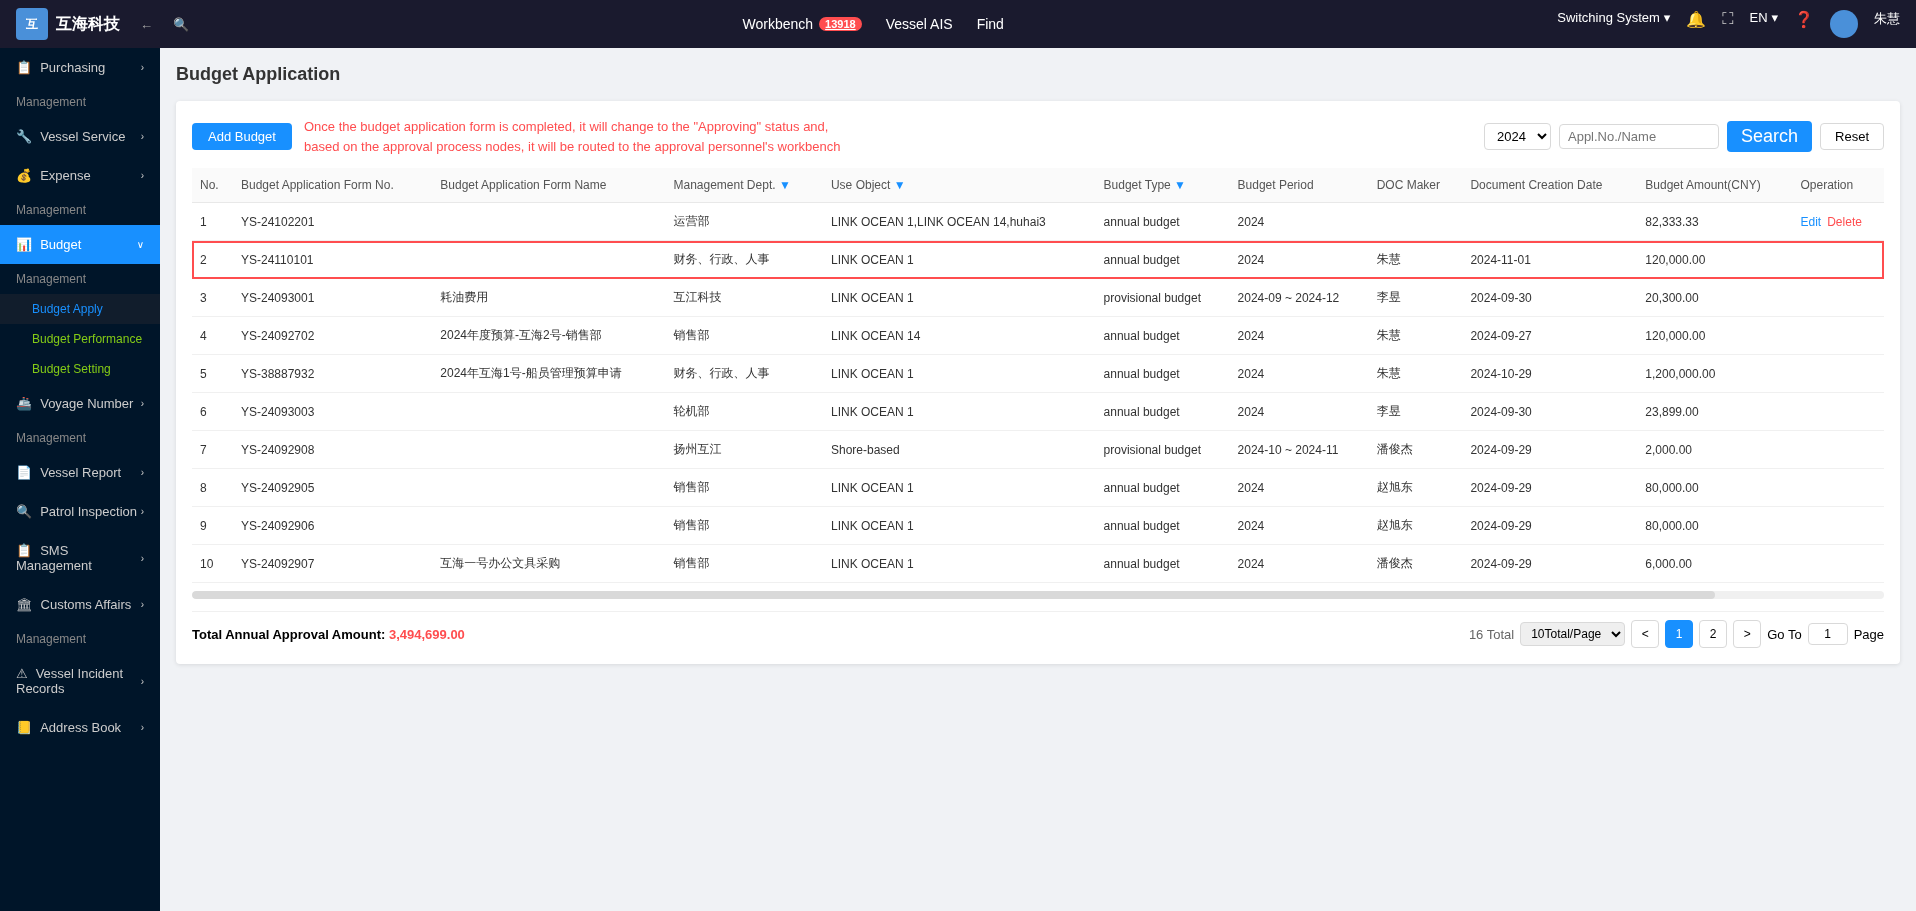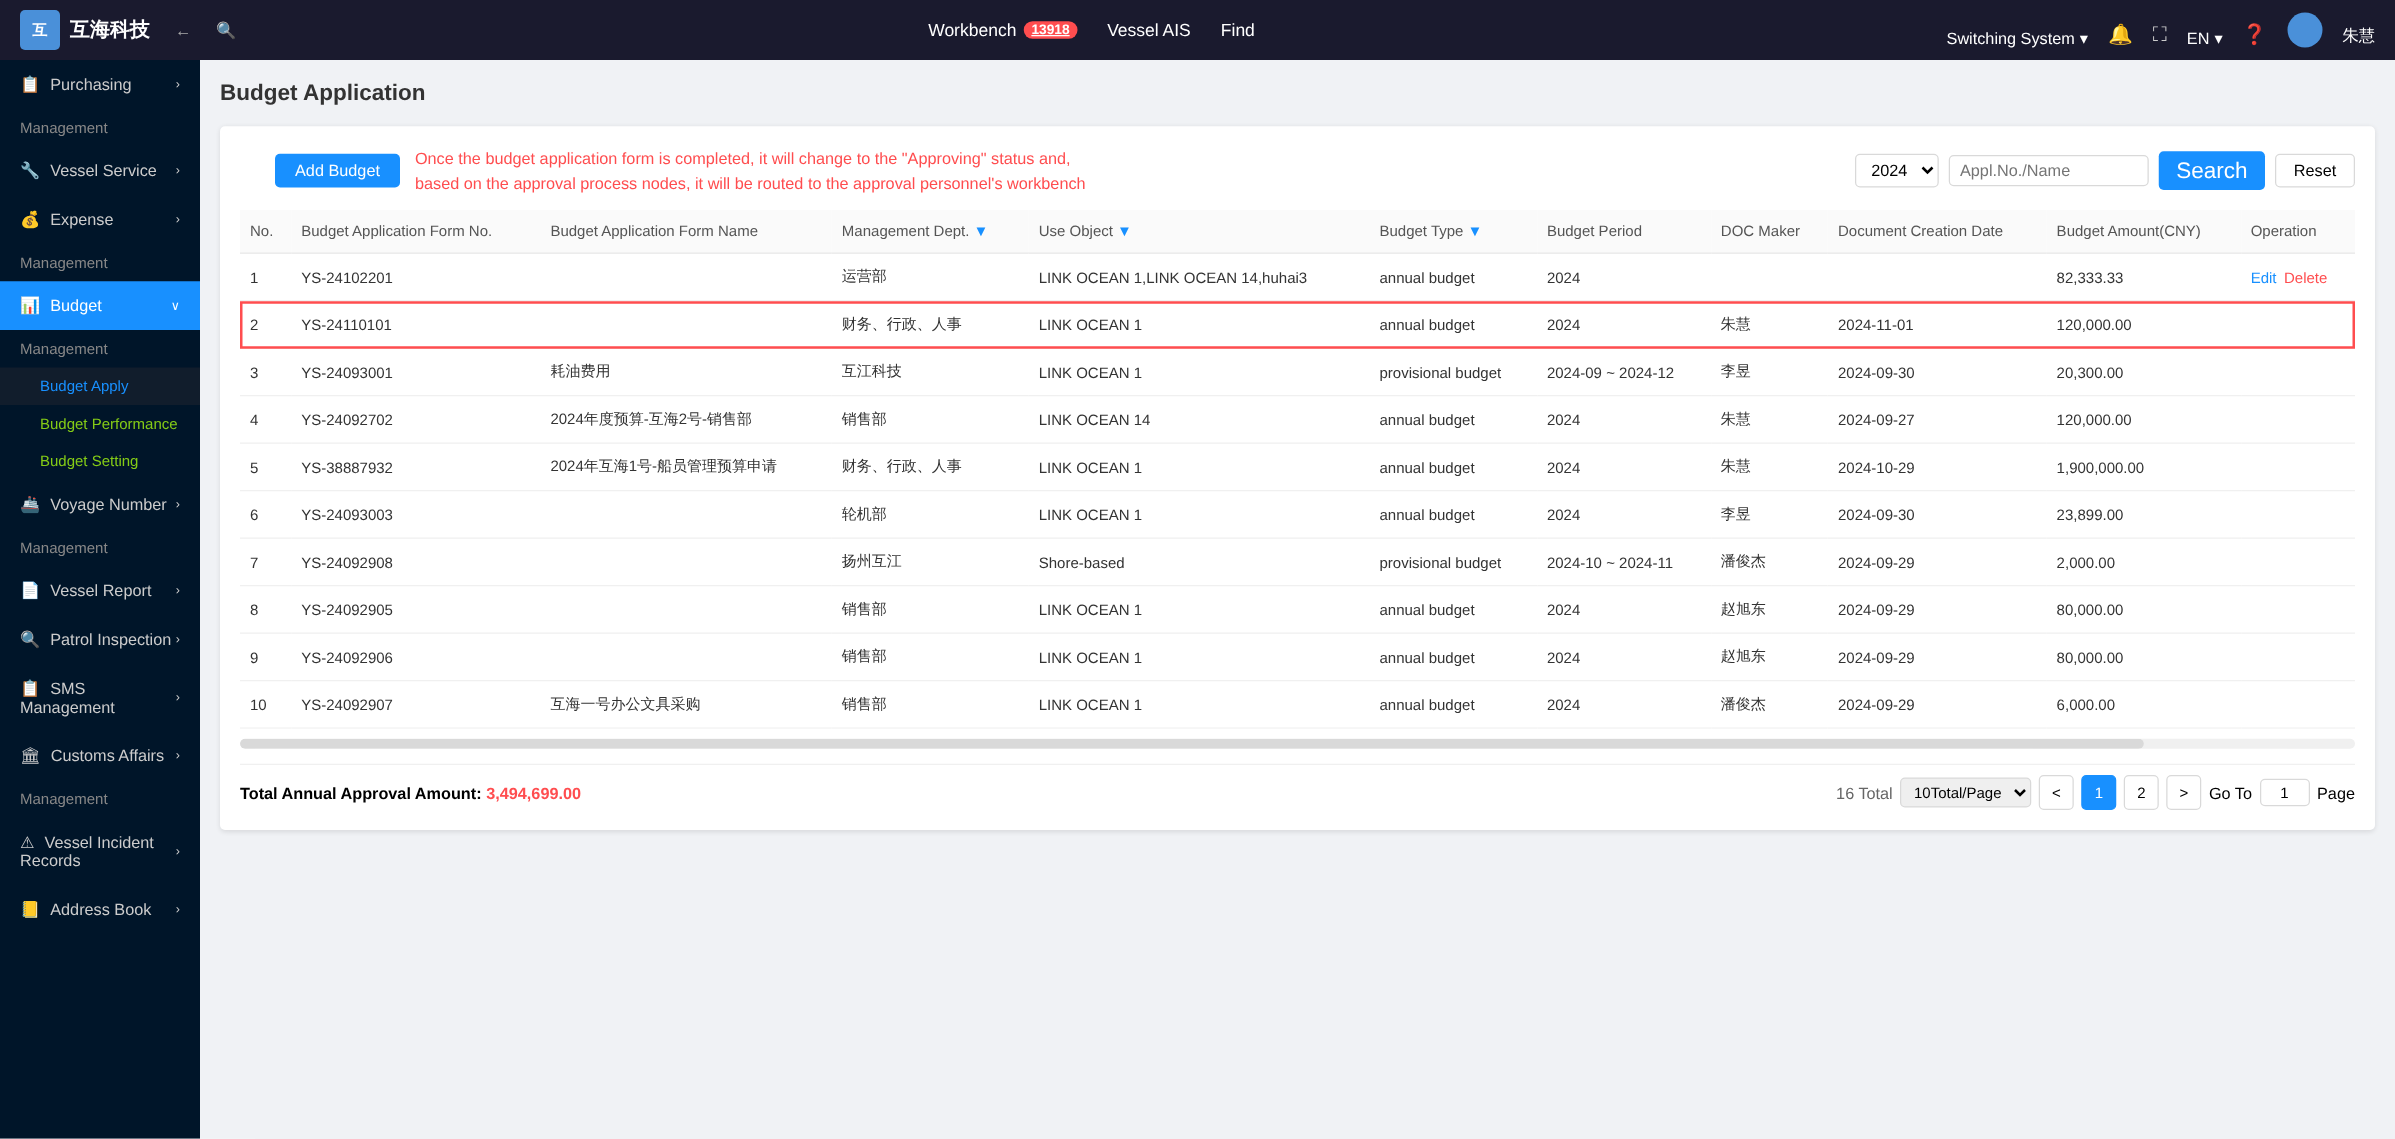--- a/index.html
+++ b/index.html
@@ -16,21 +16,21 @@
       gap: 20px;
       flex-shrink: 0;
       z-index: 100;
     }
     .logo-area { display: flex; align-items: center; gap: 8px; font-size: 16px; font-weight: bold; }
     .logo-icon { width: 32px; height: 32px; background: #4a90d9; border-radius: 4px; display: flex; align-items: center; justify-content: center; font-size: 12px; font-weight: bold; }
     .header-center { flex: 1; display: flex; align-items: center; justify-content: center; gap: 24px; }
     .workbench-btn { display: flex; align-items: center; gap: 6px; font-size: 14px; color: white; cursor: pointer; }
     .badge { background: #ff4d4f; color: white; border-radius: 10px; padding: 1px 6px; font-size: 11px; font-weight: bold; text-decoration: underline; }
     .nav-link { color: white; font-size: 14px; cursor: pointer; }
-    .header-right { display: flex; align-items: flex-end; gap: 16px; }
+    .header-right { display: flex; align-items: flex-start; gap: 16px; }
     .switch-system { color: white; font-size: 13px; cursor: pointer; display: flex; align-items: center; gap: 4px; }
     .header-icon { color: #ccc; cursor: pointer; font-size: 16px; }
     .user-avatar { width: 28px; height: 28px; border-radius: 50%; background: #4a90d9; display: flex; align-items: center; justify-content: center; font-size: 12px; color: white; }
 
     
     .main-layout { display: flex; flex: 1; overflow: hidden; }
 
     
     .sidebar { width: 160px; background: #001529; color: #ccc; flex-shrink: 0; overflow-y: auto; }
     .sidebar-item { padding: 12px 16px; cursor: pointer; display: flex; align-items: center; justify-content: space-between; font-size: 13px; }
@@ -43,21 +43,21 @@
 
     
     .content-area { flex: 1; overflow: auto; background: #f0f2f5; padding: 16px; }
     .page-title { font-size: 18px; font-weight: 600; margin-bottom: 16px; color: #333; }
 
     
     .card { background: white; border-radius: 4px; padding: 16px; box-shadow: 0 1px 4px rgba(0,0,0,0.1); }
 
     
     .toolbar-row { display: flex; align-items: center; gap: 12px; margin-bottom: 12px; flex-wrap: wrap; }
-    .add-budget-btn { background: #1890ff; color: white; border: none; padding: 6px 16px; border-radius: 4px; cursor: pointer; font-size: 13px; margin-left: 28px; }
+    .add-budget-btn { background: #1890ff; color: white; border: none; padding: 6px 16px; border-radius: 4px; cursor: pointer; font-size: 13px; }
     .notice-text { flex: 1; color: #ff4d4f; font-size: 13px; line-height: 1.5; }
     .search-area { display: flex; align-items: center; gap: 8px; }
     .year-select { border: 1px solid #d9d9d9; border-radius: 4px; padding: 4px 8px; font-size: 13px; background: white; }
     .search-input { border: 1px solid #d9d9d9; border-radius: 4px; padding: 4px 8px; font-size: 13px; width: 160px; }
     .search-btn { background: #1890ff; color: white; border: none; padding: 5px 14px; border-radius: 4px; cursor: pointer; font-size: 18px; }
     .reset-btn { border: 1px solid #d9d9d9; background: white; padding: 5px 14px; border-radius: 4px; cursor: pointer; font-size: 13px; }
 
     
     .table-container { overflow-x: auto; }
     table { width: 100%; border-collapse: collapse; font-size: 12px; }
@@ -284,21 +284,21 @@
               <tr>
                 <td>5</td>
                 <td>YS-38887932</td>
                 <td>2024年互海1号-船员管理预算申请</td>
                 <td>财务、行政、人事</td>
                 <td>LINK OCEAN 1</td>
                 <td>annual budget</td>
                 <td>2024</td>
                 <td>朱慧</td>
                 <td>2024-10-29</td>
-                <td>1,900,000.00</td>
+                <td>1,200,000.00</td>
                 <td></td>
               </tr>
               <tr>
                 <td>6</td>
                 <td>YS-24093003</td>
                 <td></td>
                 <td>轮机部</td>
                 <td>LINK OCEAN 1</td>
                 <td>annual budget</td>
                 <td>2024</td>

